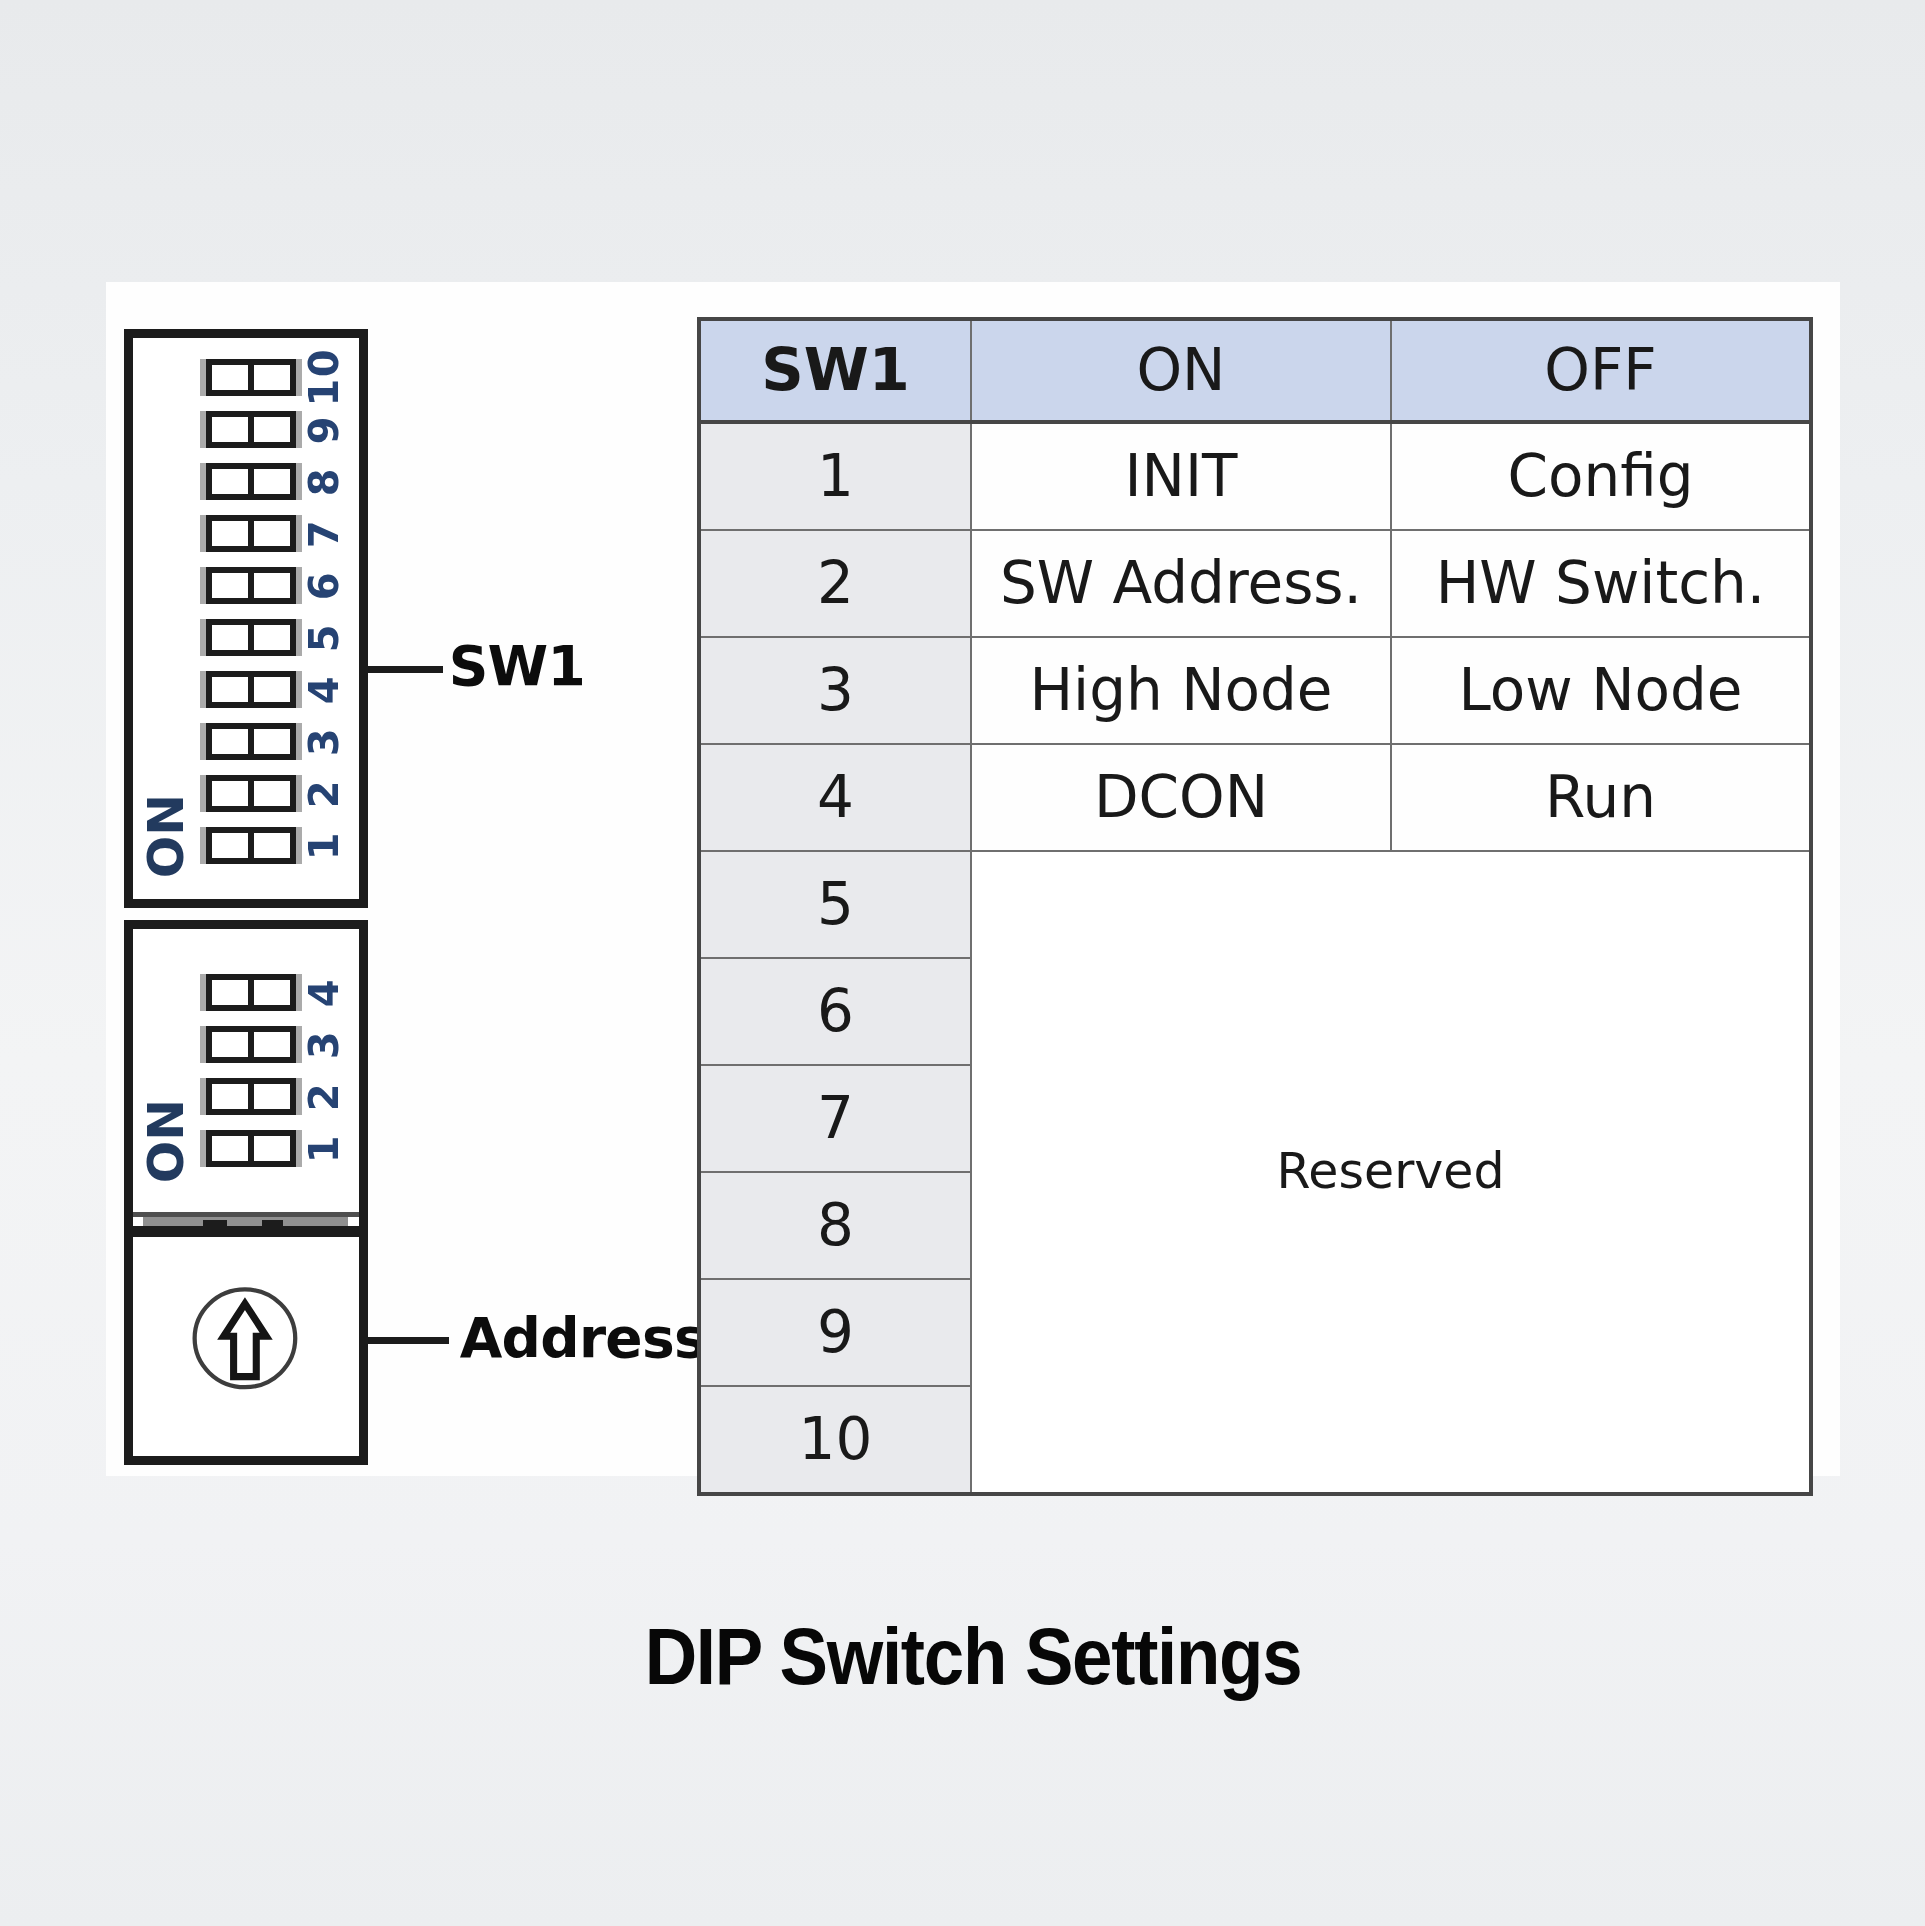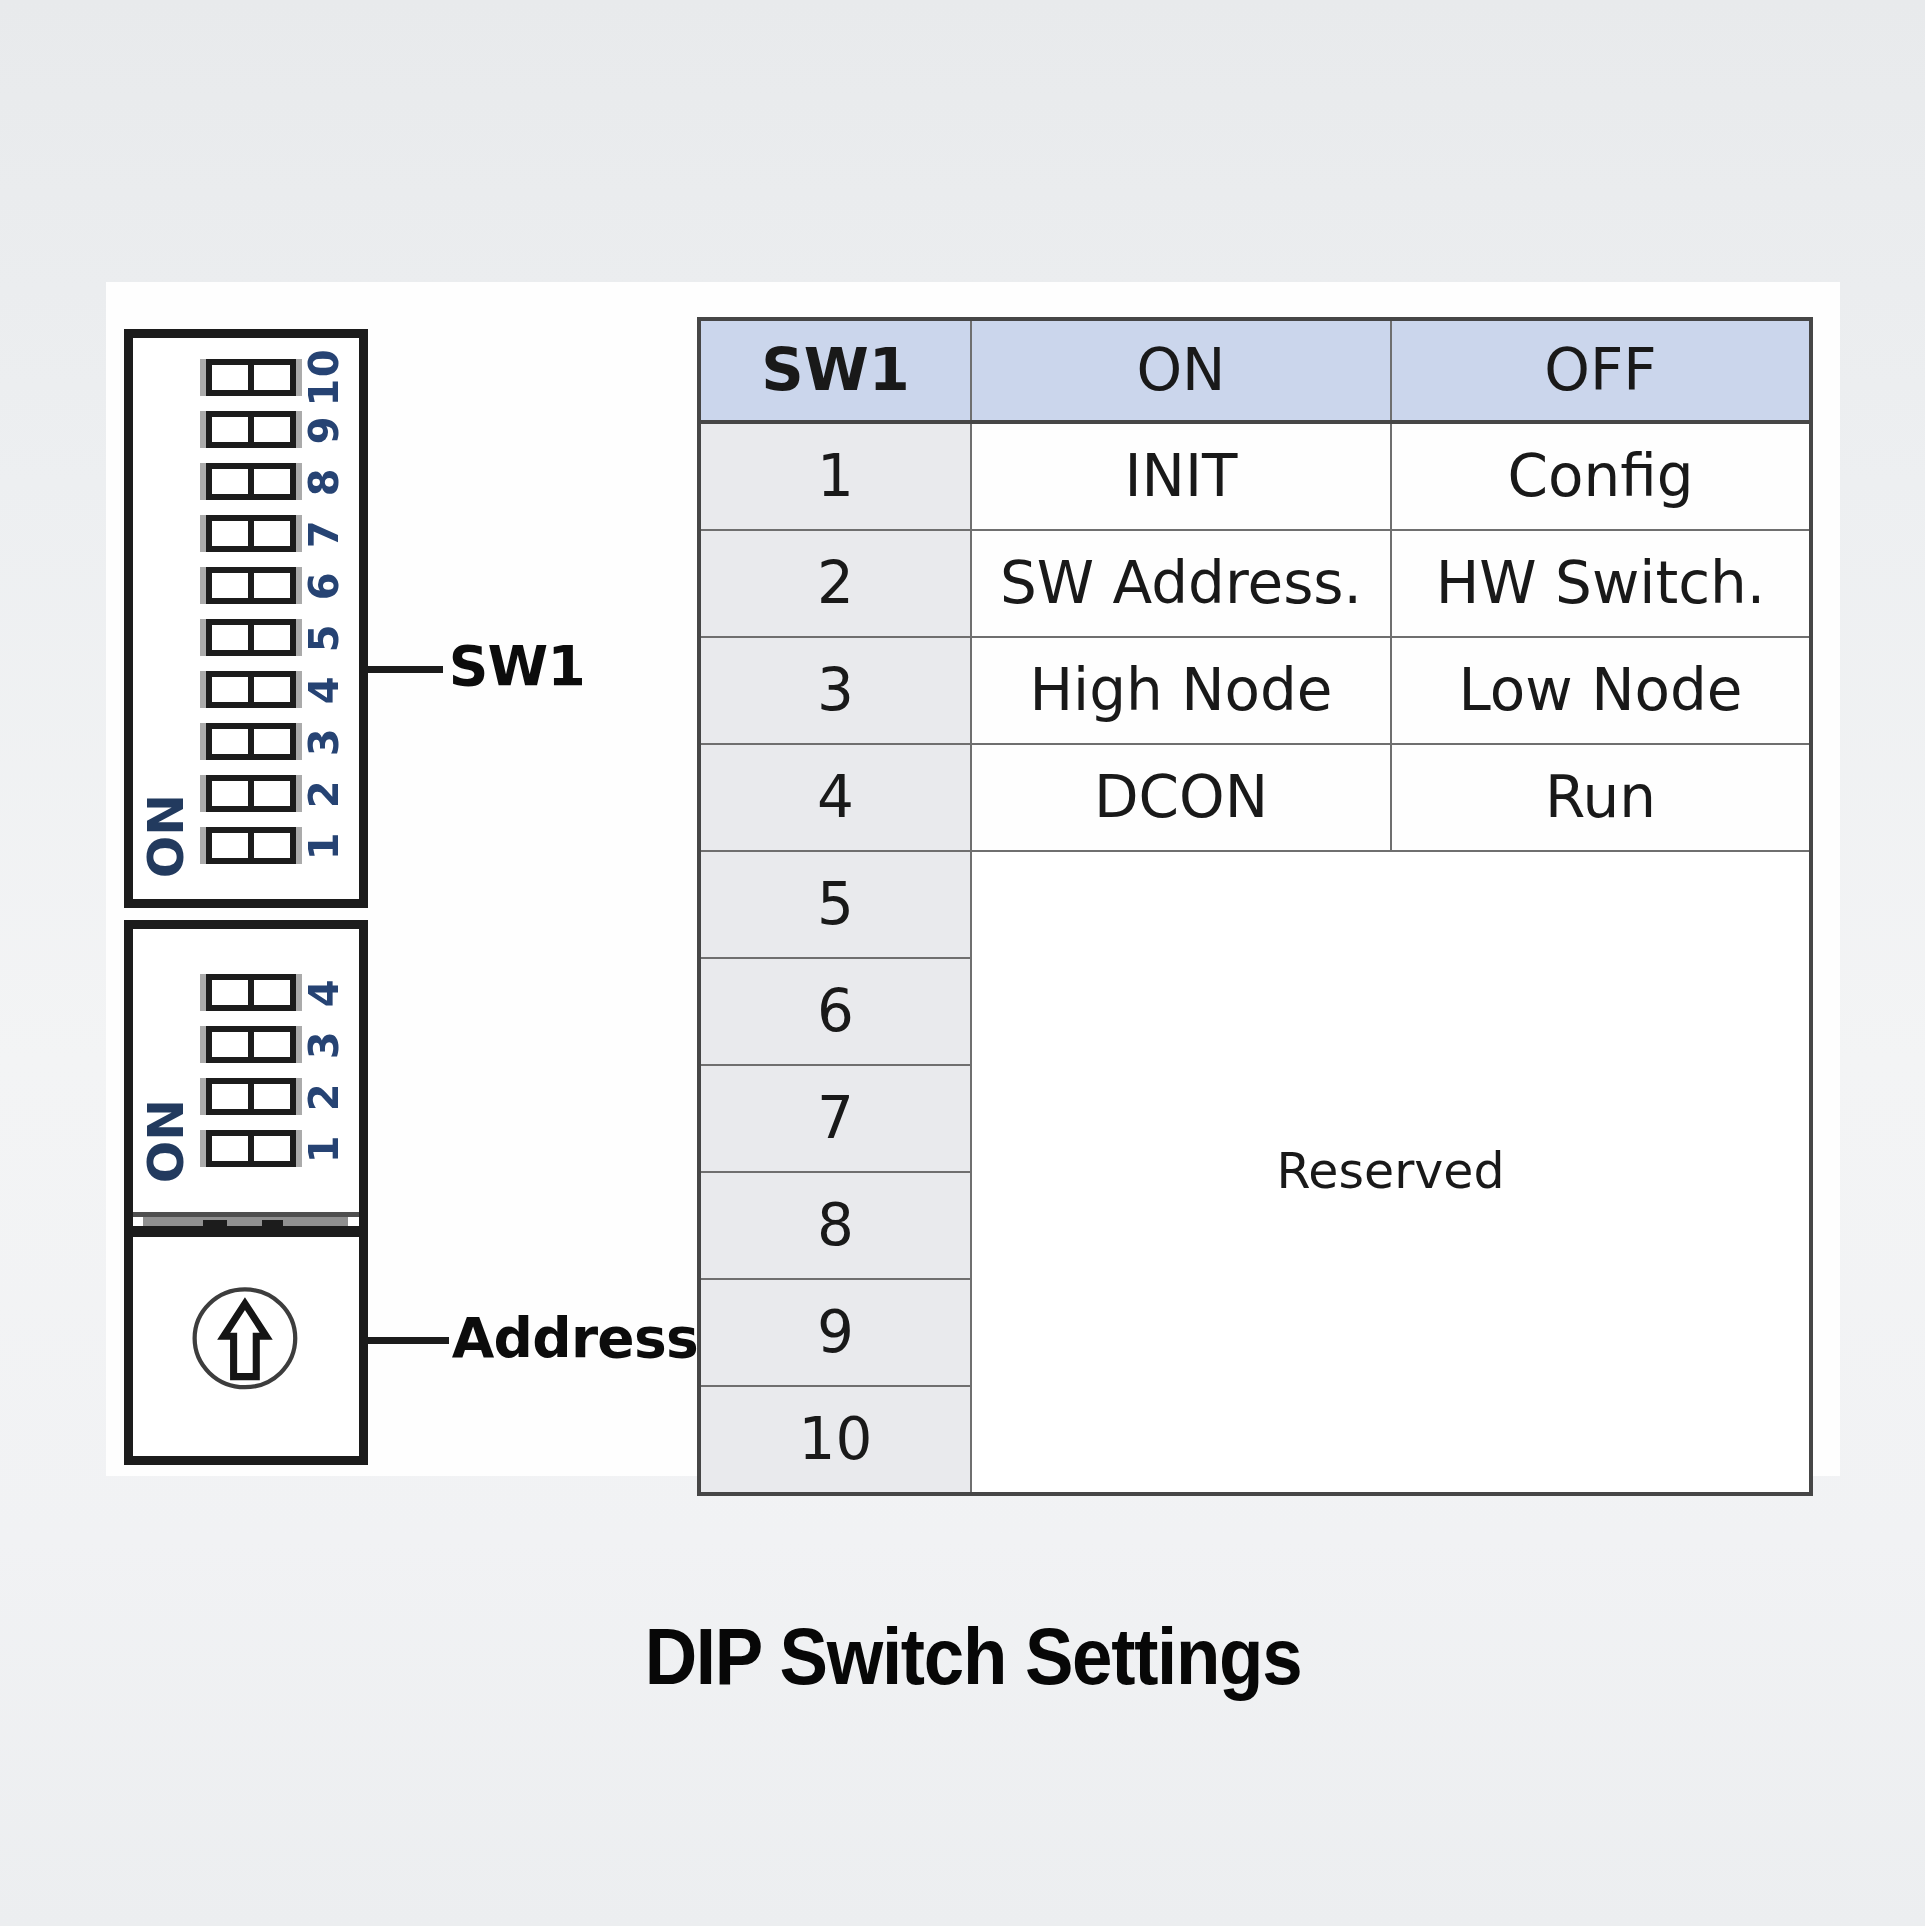--- a/index.html
+++ b/index.html
@@ -45,21 +45,21 @@
   .divC .t2{left:129px;width:21px;}
 
   .addrarea{position:relative;height:219px;background:#fff;}
 
   
   .connline{position:absolute;height:7px;background:#1c1c1c;}
   #line-sw1{left:244px;top:337px;width:75px;}
   #line-addr{left:244px;top:1008px;width:81px;}
   .calloutlbl{position:absolute;font-weight:700;font-size:55px;line-height:1;color:#0c0c0c;letter-spacing:-0.7px;}
   #lbl-sw1{left:325px;top:310px;}
-  #lbl-addr{left:328px;top:982px;}
+  #lbl-addr{left:336px;top:982px;}
 
   
   .swtable{position:absolute;left:591px;top:35px;border-collapse:collapse;table-layout:fixed;
            border:4.2px solid #464646;}
   .swtable col.c1{width:272px;}
   .swtable col.c2{width:420px;}
   .swtable col.c3{width:420px;}
   .swtable th,.swtable td{
     border:2.8px solid #6f6f6f;text-align:center;vertical-align:middle;
     padding:0;font-size:58px;color:#191919;height:105px;line-height:1.1;

